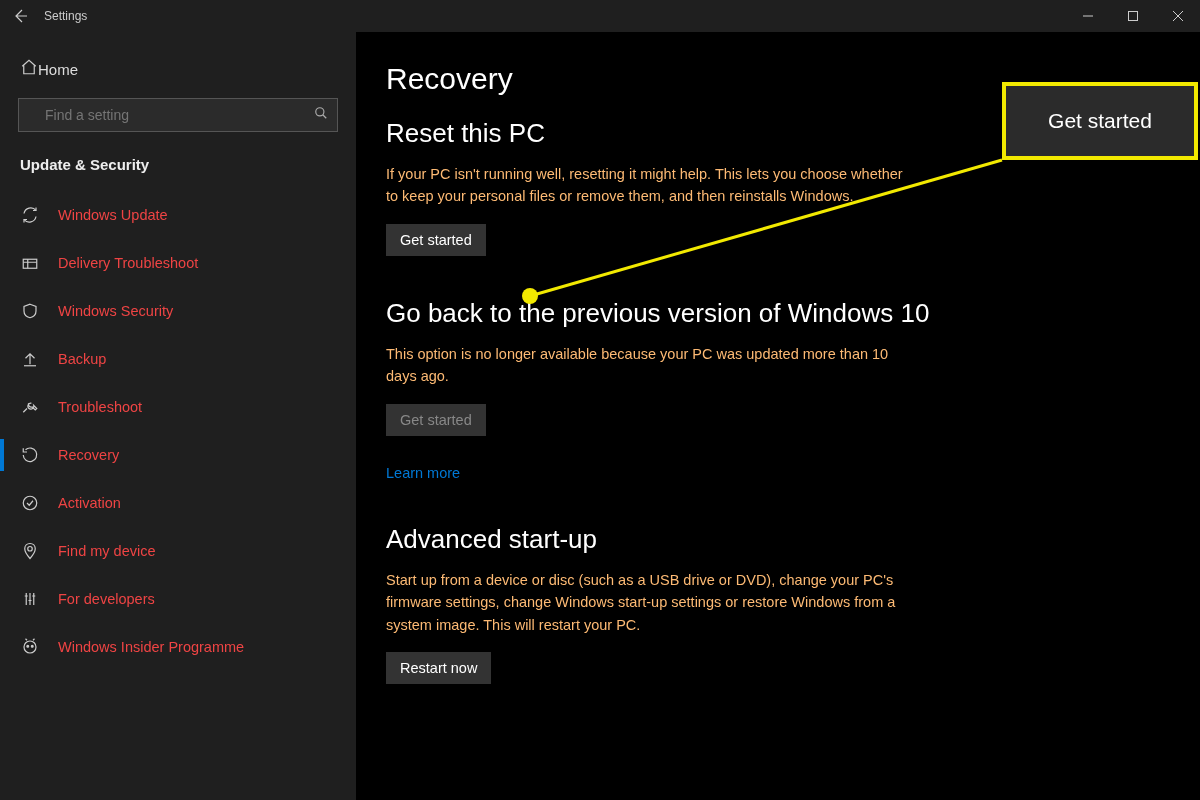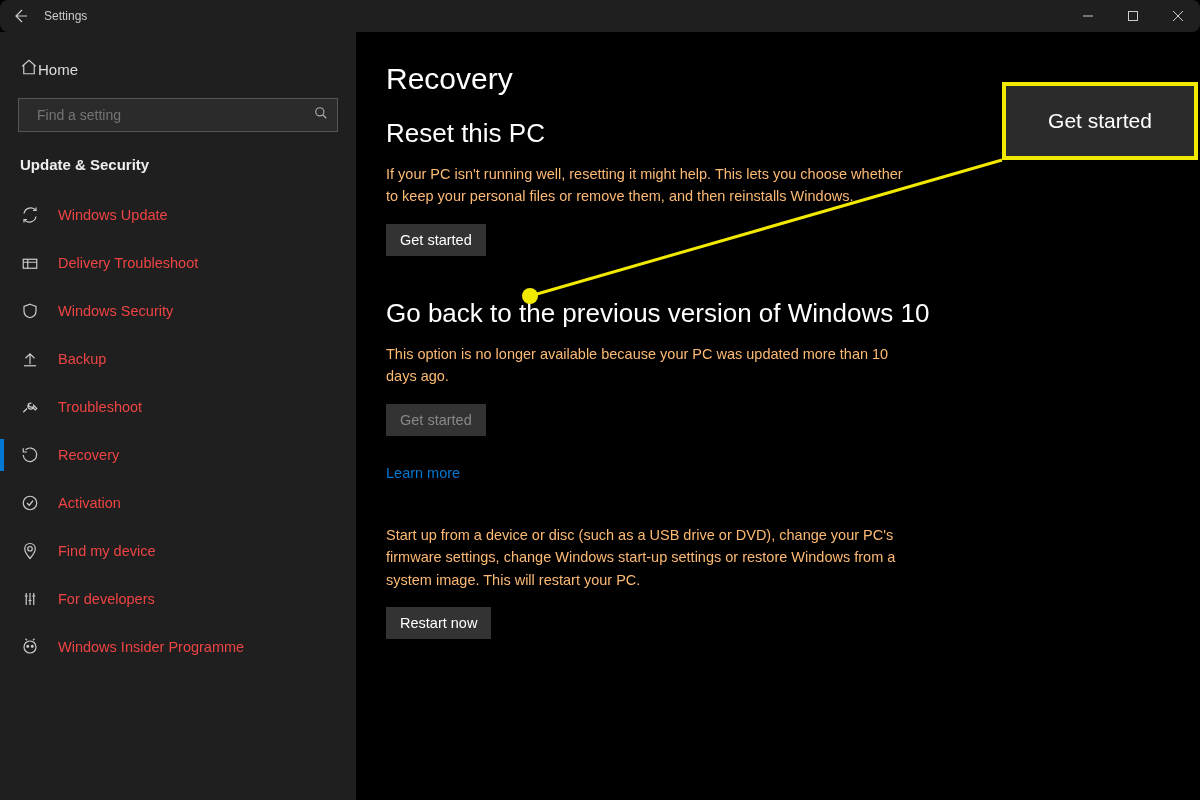--- a/index.html
+++ b/index.html
@@ -1,31 +1,31 @@
 <!DOCTYPE html>
 <html><head>
 <meta charset="utf-8">
 <style>
   * { margin: 0; padding: 0; box-sizing: border-box; font-family: "Segoe UI", sans-serif; }
   html, body { width: 1200px; height: 800px; overflow: hidden; background: #000; color: #fff; }
   .window { display: flex; flex-direction: column; width: 1200px; height: 800px; }
   
-  .titlebar { height: 32px; display: flex; align-items: center; background: #1f1f1f; color: #ccc; border-radius: 8px; }
+  .titlebar { height: 32px; display: flex; align-items: center; background: #1f1f1f; color: #ccc; }
   .titlebar .back { width: 40px; height: 32px; display: flex; align-items: center; justify-content: center; cursor: pointer; }
   .titlebar .title { font-size: 12px; margin-left: 4px; flex: 0 0 auto; }
   .titlebar .spacer { flex: 1 1 auto; }
   .winbtn { width: 45px; height: 32px; display: flex; align-items: center; justify-content: center; cursor: pointer; }
   .winbtn svg { stroke: #ccc; }
   
   .body { flex: 1 1 auto; display: flex; min-height: 0; }
   .sidebar { width: 356px; background: #1f1f1f; color: #ddd; padding: 16px 0 0 0; display: flex; flex-direction: column; }
   .home-row { display: flex; align-items: center; gap: 0; padding: 10px 20px 18px 20px; cursor: pointer; }
   .home-row .lbl { font-size: 15px; }
   .search-wrap { margin: 0 18px 18px 18px; }
-  .search { width: 100%; height: 34px; background: #2b2b2b; border: 1px solid #555; color: #bbb; font-size: 14px; padding: 0 36px 0 18px; }
+  .search { width: 100%; height: 34px; background: #2b2b2b; border: 1px solid #555; color: #bbb; font-size: 14px; padding: 0 36px 0 26px; }
   .search-box { position: relative; }
   .search-icon { position: absolute; right: 10px; top: 50%; transform: translateY(-50%); color: #aaa; }
   .section-head { font-size: 15px; font-weight: 600; padding: 6px 20px 18px 20px; color: #eee; }
   .nav { list-style: none; }
   .nav li { display: flex; align-items: center; gap: 18px; padding: 14px 20px; font-size: 14.5px; color: #ef4444; cursor: pointer; position: relative; }
   .nav li.active::before { content: ""; position: absolute; left: 0; top: 8px; bottom: 8px; width: 4px; background: #0078d4; }
   .nav li .icn { width: 20px; height: 20px; display: flex; align-items: center; justify-content: center; color: #bbb; flex: 0 0 20px; }
   
   .main { flex: 1 1 auto; background: #000; padding: 30px 40px 40px 30px; overflow: hidden; position: relative; }
   h1.page-title { font-size: 30px; font-weight: 400; margin-bottom: 22px; color: #fff; }
@@ -199,20 +199,21 @@
 
       <div class="group">
         <h2 class="sect">Go back to the previous version of Windows 10</h2>
         <p class="desc">This option is no longer available because your PC was updated more than 10 days ago.</p>
         <button class="btn" disabled="">Get started</button>
         <div style="height:28px"></div>
         <a href="#" class="link">Learn more</a>
       </div>
 
       <div class="group">
+        <h2 class="sect">Advanced start-up</h2>
         <p class="desc">Start up from a device or disc (such as a USB drive or DVD), change your PC's firmware settings, change Windows start-up settings or restore Windows from a system image. This will restart your PC.</p>
         <button class="btn">Restart now</button>
       </div>
 
       <div class="callout-box">
         <span>Get started</span>
       </div>
       <svg class="callout-line" width="844" height="800">
         <line x1="646" y1="128" x2="174" y2="264" stroke="#f2e900" stroke-width="3"></line>
         <circle cx="174" cy="264" r="8" fill="#f2e900"></circle>

